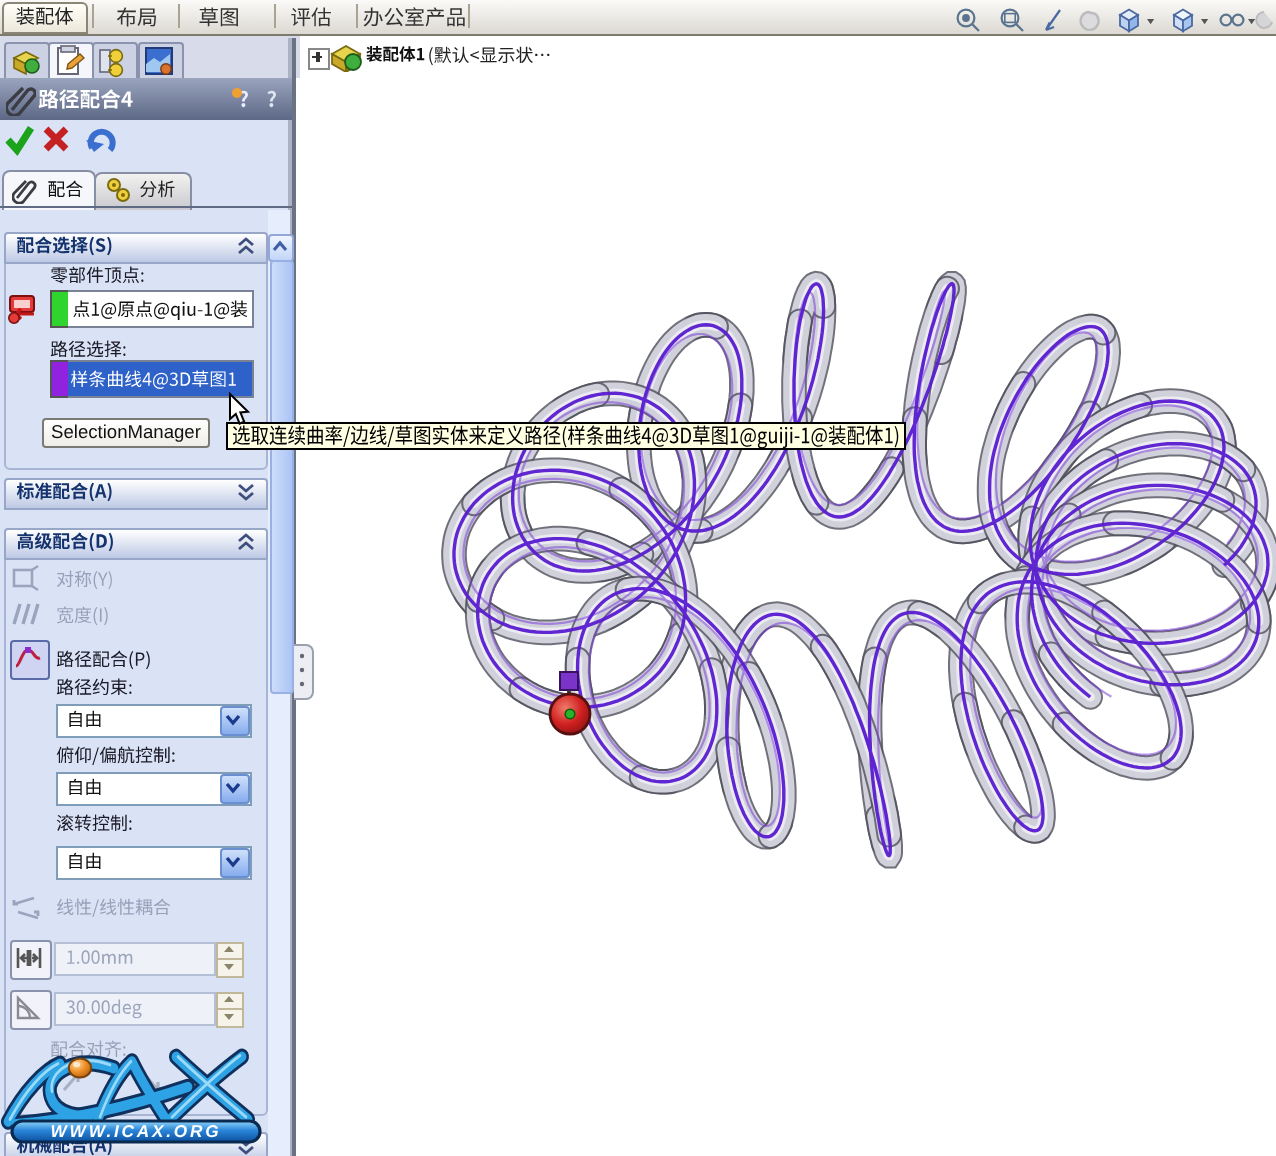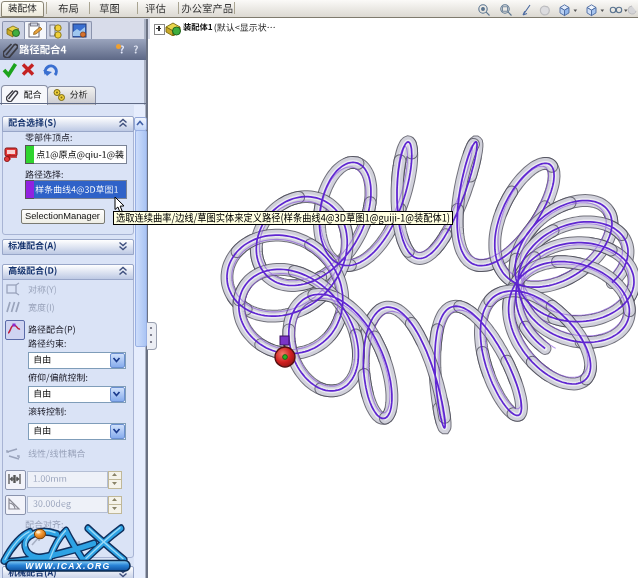--- a/index.html
+++ b/index.html
@@ -452,21 +452,21 @@
     </svg>
     <svg style="position:absolute;left:25px;top:168.1px;overflow:visible" width="40" height="13" viewBox="0 -9.9 40 13.05">
       <path d="M1.4 -6.6H3.1V-5H1.4ZM0.3 -0.4 0.5 0.3C1.4 0.1 2.7 -0.3 3.9 -0.6L3.9 -1.2L2.7 -0.9V-2.5H3.6C3.8 -2.4 3.9 -2.2 4 -2.1C4.1 -2.1 4.3 -2.2 4.5 -2.3V0.7H5.1V0.4H7.4V0.7H8V-2.3L8.3 -2.2C8.4 -2.3 8.6 -2.6 8.8 -2.7C7.9 -3 7.3 -3.5 6.7 -4.1C7.3 -4.7 7.7 -5.5 8 -6.5L7.6 -6.7L7.5 -6.6H5.7C5.8 -6.9 5.9 -7.1 6 -7.4L5.4 -7.6C5 -6.5 4.4 -5.5 3.7 -4.8V-7.2H0.8V-4.4H2.1V-0.8L1.4 -0.6V-3.6H0.8V-0.5ZM5.1 -0.2V-2H7.4V-0.2ZM7.2 -6C6.9 -5.5 6.6 -5 6.3 -4.5C5.9 -5 5.6 -5.4 5.4 -5.9L5.4 -6ZM4.9 -2.5C5.4 -2.8 5.9 -3.2 6.3 -3.6C6.7 -3.2 7.1 -2.9 7.6 -2.5ZM5.8 -4.1C5.2 -3.5 4.5 -3 3.8 -2.7V-3.1H2.7V-4.4H3.7V-4.7C3.9 -4.6 4.1 -4.4 4.2 -4.3C4.5 -4.6 4.8 -4.9 5 -5.3C5.2 -4.9 5.5 -4.5 5.8 -4.1Z M11.3 -7.5C10.9 -6.9 10.1 -6.2 9.4 -5.7C9.6 -5.6 9.7 -5.3 9.8 -5.1C10.6 -5.7 11.4 -6.5 12 -7.3ZM12.5 -7.1V-6.5H15.9C15 -5.3 13.3 -4.3 11.8 -3.8C12 -3.7 12.1 -3.4 12.2 -3.2C13.1 -3.6 14 -4 14.8 -4.6C15.7 -4.2 16.7 -3.7 17.2 -3.3L17.6 -3.9C17.1 -4.2 16.2 -4.6 15.4 -5C16 -5.5 16.6 -6.1 17 -6.8L16.5 -7.1L16.4 -7.1ZM12.5 -3V-2.4H14.4V-0.2H11.9V0.5H17.6V-0.2H15.1V-2.4H17.1V-3ZM11.5 -5.6C11 -4.6 10.1 -3.7 9.3 -3.1C9.4 -2.9 9.6 -2.6 9.7 -2.5C10 -2.7 10.3 -3 10.6 -3.4V0.7H11.3V-4.2C11.6 -4.5 11.9 -4.9 12.1 -5.3Z M18.5 -6.9C19.1 -6.4 19.7 -5.8 19.9 -5.4L20.5 -5.8C20.2 -6.2 19.6 -6.8 19.1 -7.3ZM22 -7.3C21.8 -6.5 21.4 -5.7 20.9 -5.2C21.1 -5.1 21.4 -4.9 21.5 -4.8C21.7 -5.1 21.9 -5.4 22.1 -5.7H23.4V-4.4H20.9V-3.8H22.5C22.4 -2.6 22 -1.8 20.6 -1.3C20.8 -1.2 21 -0.9 21.1 -0.7C22.6 -1.3 23 -2.4 23.2 -3.8H24.1V-1.7C24.1 -1 24.3 -0.8 24.9 -0.8C25.1 -0.8 25.7 -0.8 25.8 -0.8C26.4 -0.8 26.6 -1.1 26.6 -2.3C26.4 -2.3 26.2 -2.4 26 -2.5C26 -1.6 26 -1.5 25.7 -1.5C25.6 -1.5 25.1 -1.5 25 -1.5C24.8 -1.5 24.8 -1.5 24.8 -1.7V-3.8H26.6V-4.4H24.1V-5.7H26.2V-6.3H24.1V-7.5H23.4V-6.3H22.4C22.5 -6.6 22.6 -6.9 22.7 -7.2ZM20.3 -4.1H18.5V-3.5H19.6V-0.7C19.2 -0.6 18.8 -0.2 18.4 0.1L18.9 0.7C19.4 0.2 19.9 -0.3 20.2 -0.3C20.4 -0.3 20.7 -0 21 0.2C21.6 0.5 22.4 0.6 23.4 0.6C24.3 0.6 25.8 0.6 26.5 0.5C26.5 0.3 26.6 -0 26.7 -0.2C25.8 -0.1 24.4 -0 23.4 -0C22.5 -0 21.7 -0.1 21.1 -0.4C20.7 -0.7 20.5 -0.9 20.3 -0.9Z M28.6 -7.6V-5.8H27.4V-5.1H28.6V-3.2C28.1 -3.1 27.7 -2.9 27.3 -2.8L27.5 -2.2L28.6 -2.5V-0.1C28.6 0 28.5 0 28.4 0.1C28.3 0.1 28 0.1 27.6 0C27.7 0.2 27.8 0.5 27.8 0.7C28.4 0.7 28.7 0.7 28.9 0.6C29.2 0.4 29.2 0.3 29.2 -0.1V-2.7L30.3 -3.1L30.2 -3.7L29.2 -3.4V-5.1H30.3V-5.8H29.2V-7.6ZM34.2 -6.5C33.9 -6 33.5 -5.6 33 -5.2C32.5 -5.6 32.1 -6 31.8 -6.5ZM30.6 -7.1V-6.5H31.1C31.5 -5.9 31.9 -5.3 32.4 -4.9C31.7 -4.5 30.9 -4.2 30.2 -4C30.3 -3.8 30.5 -3.6 30.5 -3.4C31.4 -3.7 32.2 -4 32.9 -4.5C33.6 -4 34.5 -3.6 35.4 -3.4C35.4 -3.6 35.6 -3.8 35.8 -4C34.9 -4.2 34.1 -4.5 33.5 -4.9C34.2 -5.4 34.8 -6.1 35.2 -6.9L34.8 -7.1L34.7 -7.1ZM32.6 -3.7V-2.9H30.8V-2.3H32.6V-1.4H30.3V-0.8H32.6V0.7H33.3V-0.8H35.6V-1.4H33.3V-2.3H35V-2.9H33.3V-3.7Z M37.3 -3.5C37.6 -3.5 37.8 -3.8 37.8 -4.1C37.8 -4.5 37.6 -4.8 37.3 -4.8C36.9 -4.8 36.7 -4.5 36.7 -4.1C36.7 -3.8 36.9 -3.5 37.3 -3.5ZM37.3 0.1C37.6 0.1 37.8 -0.1 37.8 -0.5C37.8 -0.9 37.6 -1.1 37.3 -1.1C36.9 -1.1 36.7 -0.9 36.7 -0.5C36.7 -0.1 36.9 0.1 37.3 0.1Z" fill="#1c1c28"></path>
     </svg>
     <div class="abs" style="left:25px;top:180px;width:8px;height:17px;background:#9122e0;border:1px solid #555"></div>
     <div class="abs" style="left:34px;top:180px;width:92px;height:17px;background:#2f62c8;border:1px solid #7a8396;border-left:0"></div>
     <svg style="position:absolute;left:35px;top:182.6px;overflow:visible" width="85" height="13" viewBox="0 -9.9 85 13.05">
       <path d="M4 -7.3C4.3 -6.8 4.6 -6.2 4.7 -5.8L5.4 -6.1C5.2 -6.5 4.9 -7.1 4.6 -7.5ZM7.4 -7.6C7.2 -7.1 6.9 -6.3 6.6 -5.8H3.6V-5.2H5.6V-4H3.9V-3.3H5.6V-2.1H3.2V-1.4H5.6V0.7H6.3V-1.4H8.5V-2.1H6.3V-3.3H8.1V-4H6.3V-5.2H8.4V-5.8H7.3C7.5 -6.3 7.8 -6.8 8.1 -7.4ZM1.6 -7.6V-5.8H0.5V-5.2H1.6C1.4 -4 0.8 -2.5 0.3 -1.8C0.4 -1.6 0.6 -1.3 0.6 -1.1C1 -1.7 1.4 -2.5 1.6 -3.4V0.7H2.3V-4C2.5 -3.5 2.8 -3 2.9 -2.7L3.4 -3.2C3.2 -3.4 2.5 -4.5 2.3 -4.8V-5.2H3.2V-5.8H2.3V-7.6Z M11.7 -1.6C11.3 -1.1 10.5 -0.4 9.9 -0.1C10 0 10.2 0.2 10.3 0.4C10.9 -0 11.8 -0.8 12.2 -1.4ZM14.7 -1.3C15.3 -0.8 16 -0.1 16.4 0.4L16.9 0C16.5 -0.4 15.8 -1.2 15.1 -1.7ZM15 -6.1C14.6 -5.7 14.1 -5.3 13.5 -4.9C13 -5.3 12.5 -5.7 12.1 -6.1L12.1 -6.1ZM12.4 -7.6C11.9 -6.8 11 -5.8 9.7 -5.2C9.8 -5.1 10 -4.8 10.2 -4.7C10.7 -5 11.2 -5.3 11.6 -5.7C12 -5.3 12.4 -4.9 12.9 -4.6C11.8 -4.1 10.5 -3.8 9.3 -3.6C9.4 -3.4 9.6 -3.2 9.6 -3C11 -3.2 12.3 -3.6 13.5 -4.2C14.6 -3.6 15.9 -3.2 17.3 -3.1C17.4 -3.2 17.5 -3.5 17.7 -3.7C16.4 -3.8 15.2 -4.1 14.2 -4.6C14.9 -5.1 15.6 -5.7 16 -6.5L15.6 -6.8L15.5 -6.7H12.6C12.8 -7 13 -7.2 13.1 -7.4ZM13.1 -3.5V-2.6H10.3V-2H13.1V-0C13.1 0.1 13.1 0.1 13 0.1C12.9 0.1 12.6 0.1 12.2 0.1C12.3 0.3 12.4 0.5 12.4 0.7C12.9 0.7 13.3 0.7 13.5 0.6C13.8 0.5 13.8 0.3 13.8 -0V-2H16.7V-2.6H13.8V-3.5Z M23.2 -7.5V-5.8H21.7V-7.5H21V-5.8H18.9V0.7H19.5V0.1H25.5V0.7H26.2V-5.8H23.9V-7.5ZM19.5 -0.5V-2.5H21V-0.5ZM25.5 -0.5H23.9V-2.5H25.5ZM21.7 -0.5V-2.5H23.2V-0.5ZM19.5 -3.1V-5.1H21V-3.1ZM25.5 -3.1H23.9V-5.1H25.5ZM21.7 -3.1V-5.1H23.2V-3.1Z M27.5 -0.5 27.6 0.2C28.5 -0.1 29.5 -0.4 30.6 -0.7L30.5 -1.3C29.4 -1 28.2 -0.7 27.5 -0.5ZM33.3 -7C33.8 -6.8 34.4 -6.5 34.6 -6.2L35 -6.6C34.7 -6.9 34.2 -7.2 33.7 -7.4ZM27.6 -3.8C27.8 -3.9 28 -3.9 29.1 -4.1C28.7 -3.5 28.3 -3 28.2 -2.9C27.9 -2.5 27.7 -2.3 27.5 -2.3C27.6 -2.1 27.7 -1.8 27.7 -1.6C27.9 -1.7 28.2 -1.8 30.5 -2.3C30.4 -2.4 30.4 -2.7 30.5 -2.9L28.7 -2.5C29.3 -3.3 30 -4.3 30.6 -5.3L30 -5.7C29.9 -5.3 29.7 -5 29.5 -4.7L28.3 -4.6C28.9 -5.3 29.4 -6.3 29.8 -7.2L29.2 -7.5C28.8 -6.5 28.1 -5.3 27.9 -5C27.7 -4.7 27.6 -4.5 27.4 -4.4C27.5 -4.3 27.6 -3.9 27.6 -3.8ZM35 -3.1C34.6 -2.6 34.1 -2.1 33.6 -1.6C33.4 -2.1 33.3 -2.7 33.2 -3.3L35.5 -3.7L35.4 -4.3L33.1 -3.9C33.1 -4.3 33 -4.7 33 -5.1L35.2 -5.4L35.1 -6L33 -5.7C32.9 -6.3 32.9 -6.9 32.9 -7.6H32.3C32.3 -6.9 32.3 -6.2 32.3 -5.6L30.9 -5.4L31 -4.8L32.4 -5C32.4 -4.6 32.4 -4.2 32.5 -3.8L30.7 -3.5L30.8 -2.9L32.6 -3.2C32.7 -2.4 32.8 -1.8 33 -1.2C32.2 -0.7 31.3 -0.3 30.4 0C30.6 0.2 30.8 0.4 30.9 0.6C31.7 0.3 32.5 -0.1 33.2 -0.6C33.6 0.2 34.1 0.7 34.7 0.7C35.3 0.7 35.5 0.4 35.7 -0.6C35.5 -0.7 35.3 -0.8 35.2 -1C35.1 -0.2 35 0 34.8 0C34.4 0 34.1 -0.3 33.8 -1C34.5 -1.5 35.1 -2.2 35.5 -2.9Z M39.1 0H39.8V-1.8H40.7V-2.5H39.8V-6.6H38.9L36.2 -2.4V-1.8H39.1ZM39.1 -2.5H37L38.5 -4.7C38.7 -5 38.9 -5.4 39.1 -5.7H39.1C39.1 -5.4 39.1 -4.8 39.1 -4.5Z M45 1.6C45.7 1.6 46.4 1.4 47 1L46.7 0.6C46.3 0.8 45.7 1 45.1 1C43.4 1 42.1 -0.1 42.1 -2.1C42.1 -4.4 43.8 -5.9 45.6 -5.9C47.5 -5.9 48.4 -4.8 48.4 -3.1C48.4 -1.8 47.7 -1.1 47.1 -1.1C46.5 -1.1 46.3 -1.4 46.5 -2.2L46.9 -4.2H46.4L46.3 -3.8H46.2C46 -4.2 45.8 -4.3 45.4 -4.3C44.3 -4.3 43.5 -3.1 43.5 -2C43.5 -1.1 44 -0.6 44.7 -0.6C45.2 -0.6 45.6 -0.9 45.9 -1.3H46C46 -0.7 46.4 -0.5 47 -0.5C47.9 -0.5 49 -1.4 49 -3.2C49 -5.1 47.7 -6.5 45.7 -6.5C43.5 -6.5 41.5 -4.7 41.5 -2C41.5 0.3 43.1 1.6 45 1.6ZM44.9 -1.1C44.5 -1.1 44.2 -1.4 44.2 -2C44.2 -2.8 44.6 -3.8 45.4 -3.8C45.7 -3.8 45.9 -3.6 46.1 -3.3L45.8 -1.7C45.4 -1.3 45.1 -1.1 44.9 -1.1Z M51.9 0.1C53.1 0.1 54 -0.6 54 -1.8C54 -2.7 53.4 -3.2 52.6 -3.4V-3.5C53.3 -3.7 53.8 -4.3 53.8 -5.1C53.8 -6.1 53 -6.7 51.8 -6.7C51.1 -6.7 50.5 -6.4 50 -5.9L50.5 -5.4C50.8 -5.8 51.3 -6 51.8 -6C52.5 -6 52.9 -5.6 52.9 -5C52.9 -4.3 52.5 -3.7 51.1 -3.7V-3.1C52.6 -3.1 53.2 -2.6 53.2 -1.8C53.2 -1 52.6 -0.6 51.8 -0.6C51.1 -0.6 50.6 -0.9 50.2 -1.3L49.8 -0.8C50.2 -0.3 50.9 0.1 51.9 0.1Z M55.4 0H57.1C59.1 0 60.2 -1.2 60.2 -3.3C60.2 -5.4 59.1 -6.6 57.1 -6.6H55.4ZM56.2 -0.7V-5.9H57C58.5 -5.9 59.3 -5 59.3 -3.3C59.3 -1.7 58.5 -0.7 57 -0.7Z M62.9 -3.6H67.5V-2.8H62.9ZM62.9 -4.9H67.5V-4.1H62.9ZM62.2 -5.4V-2.3H64.8V-1.4H61.2V-0.8H64.8V0.7H65.5V-0.8H69.2V-1.4H65.5V-2.3H68.2V-5.4ZM61.3 -6.9V-6.3H63.3V-5.6H64V-6.3H66.4V-5.6H67.1V-6.3H69.2V-6.9H67.1V-7.6H66.4V-6.9H64V-7.6H63.3V-6.9Z M73.1 -2.5C73.8 -2.4 74.7 -2 75.2 -1.8L75.5 -2.2C75 -2.5 74.1 -2.8 73.4 -2.9ZM72.2 -1.4C73.4 -1.2 75 -0.9 75.8 -0.5L76.1 -1.1C75.3 -1.3 73.7 -1.7 72.5 -1.8ZM70.5 -7.2V0.7H71.1V0.3H77.3V0.7H77.9V-7.2ZM71.1 -0.3V-6.6H77.3V-0.3ZM73.4 -6.4C73 -5.6 72.2 -4.9 71.4 -4.5C71.6 -4.4 71.8 -4.2 71.9 -4.1C72.2 -4.2 72.5 -4.5 72.7 -4.7C73 -4.4 73.3 -4.1 73.7 -3.9C72.9 -3.5 72.1 -3.3 71.3 -3.1C71.4 -3 71.5 -2.7 71.6 -2.6C72.5 -2.8 73.4 -3.1 74.3 -3.6C75 -3.2 75.9 -2.9 76.7 -2.7C76.8 -2.8 77 -3.1 77.1 -3.2C76.3 -3.3 75.5 -3.6 74.8 -3.9C75.5 -4.3 76.1 -4.8 76.4 -5.5L76 -5.7L76 -5.7H73.6C73.8 -5.8 73.9 -6 74 -6.2ZM73.1 -5.1 73.2 -5.1H75.5C75.2 -4.8 74.7 -4.5 74.2 -4.2C73.8 -4.4 73.4 -4.7 73.1 -5.1Z M79.5 0H83.1V-0.7H81.8V-6.6H81.2C80.8 -6.4 80.4 -6.2 79.8 -6.1V-5.6H81V-0.7H79.5Z" fill="#ffffff"></path>
     </svg>
     <div class="abs" style="left:21px;top:209px;width:82px;height:13px;background:linear-gradient(#ffffff,#efeee6);border:1px solid #7a7a72;border-radius:2px"></div>
-    <div class="abs" style="left:25px;top:209.5px;width:76px;height:12px;font-size:9.3px;color:#111;font-family:'Liberation Sans',sans-serif;line-height:12px">SelectionManager</div>
+    <div class="abs" style="left:25px;top:209.5px;width:76px;height:12px;font-size:9.3px;color:#111;font-family:'Liberation Sans',sans-serif;text-align:center;line-height:12px">SelectionManager</div>
     <div class="abs" style="left:2px;top:239px;width:130px;height:13px;border:1px solid #a8b4d4;border-radius:3px;background:#dae3f6"></div>
     <div class="abs" style="left:2px;top:239px;width:130px;height:14px;background:linear-gradient(#ffffff,#bdc9e4);border:1px solid #98a6c8;border-radius:2px 2px 0 0"></div>
     <svg style="position:absolute;left:7px;top:239.16px;overflow:visible" width="52" height="13" viewBox="0 -10.34 52 13.63">
       <path d="M4.4 -7.4V-6.4H8.5V-7.4ZM7.3 -3C7.7 -2 8 -0.7 8.1 0L9.2 -0.3C9 -1.1 8.6 -2.3 8.2 -3.3ZM4.4 -3.2C4.1 -2.3 3.8 -1.2 3.3 -0.6C3.5 -0.5 4 -0.2 4.2 -0C4.6 -0.7 5.1 -1.9 5.4 -3ZM4 -5.2V-4.1H5.8V-0.5C5.8 -0.4 5.8 -0.4 5.6 -0.4C5.5 -0.4 5.1 -0.3 4.7 -0.4C4.9 -0 5 0.5 5.1 0.8C5.7 0.8 6.2 0.8 6.5 0.6C6.9 0.4 6.9 0.1 6.9 -0.5V-4.1H9.1V-5.2ZM1.6 -8V-6.1H0.3V-5.1H1.4C1.2 -4 0.7 -2.8 0.2 -2.1C0.3 -1.8 0.6 -1.3 0.7 -1C1.1 -1.5 1.4 -2.2 1.6 -3V0.8H2.7V-3.6C3 -3.2 3.3 -2.8 3.4 -2.5L4 -3.4C3.8 -3.6 3 -4.6 2.7 -4.9V-5.1H3.8V-6.1H2.7V-8Z M9.7 -7.2C10.1 -6.4 10.6 -5.4 10.9 -4.8L12 -5.4C11.7 -6 11.2 -6.9 10.7 -7.6ZM9.7 -0.1 10.9 0.4C11.3 -0.5 11.8 -1.7 12.2 -2.8L11.1 -3.3C10.7 -2.1 10.1 -0.9 9.7 -0.1ZM13.7 -3.5H15.4V-2.7H13.7ZM13.7 -4.5V-5.4H15.4V-4.5ZM15 -7.5C15.3 -7.2 15.5 -6.7 15.7 -6.4H14C14.2 -6.8 14.3 -7.2 14.5 -7.7L13.5 -7.9C13 -6.4 12.2 -5 11.2 -4.1C11.4 -3.9 11.8 -3.5 12 -3.3C12.2 -3.5 12.5 -3.8 12.7 -4.1V0.9H13.7V0.2H18.5V-0.8H16.5V-1.7H18.2V-2.7H16.5V-3.5H18.2V-4.5H16.5V-5.4H18.4V-6.4H16.3L16.8 -6.6C16.6 -7 16.3 -7.5 16 -8ZM13.7 -1.7H15.4V-0.8H13.7Z M23.8 -7.6V-6.5H26.5V-4.7H23.9V-0.8C23.9 0.4 24.2 0.7 25.3 0.7C25.5 0.7 26.3 0.7 26.6 0.7C27.6 0.7 27.9 0.2 28 -1.4C27.7 -1.4 27.2 -1.6 26.9 -1.8C26.9 -0.6 26.8 -0.3 26.5 -0.3C26.3 -0.3 25.6 -0.3 25.4 -0.3C25.1 -0.3 25 -0.4 25 -0.8V-3.6H26.5V-3H27.6V-7.6ZM20.2 -1.3H22.4V-0.7H20.2ZM20.2 -2.1V-2.8C20.3 -2.8 20.5 -2.6 20.6 -2.5C21.1 -3 21.2 -3.7 21.2 -4.2V-5H21.5V-3.4C21.5 -2.9 21.6 -2.7 22 -2.7C22.1 -2.7 22.3 -2.7 22.3 -2.7H22.4V-2.1ZM19.2 -7.6V-6.7H20.5V-5.9H19.4V0.8H20.2V0.2H22.4V0.7H23.3V-5.9H22.3V-6.7H23.5V-7.6ZM21.2 -5.9V-6.7H21.6V-5.9ZM20.2 -2.9V-5H20.6V-4.2C20.6 -3.8 20.6 -3.3 20.2 -2.9ZM22 -5H22.4V-3.3L22.4 -3.3C22.4 -3.3 22.3 -3.3 22.2 -3.3C22.2 -3.3 22.1 -3.3 22.1 -3.3C22 -3.3 22 -3.3 22 -3.4Z M33 -8C32 -6.6 30.2 -5.4 28.5 -4.7C28.8 -4.4 29.1 -4 29.3 -3.7C29.7 -3.9 30.1 -4.1 30.6 -4.4V-3.9H35.3V-4.5C35.7 -4.3 36.2 -4 36.6 -3.8C36.8 -4.2 37.1 -4.6 37.4 -4.9C36.1 -5.3 34.9 -6 33.7 -7.1L34 -7.5ZM31.4 -5C32 -5.4 32.5 -5.8 33 -6.3C33.5 -5.8 34.1 -5.3 34.6 -5ZM29.9 -3.1V0.8H31.1V0.4H34.8V0.8H36V-3.1ZM31.1 -0.6V-2.1H34.8V-0.6Z M39.8 1.9 40.7 1.5C39.9 0.2 39.5 -1.4 39.5 -3C39.5 -4.5 39.9 -6.1 40.7 -7.5L39.8 -7.8C38.9 -6.4 38.4 -4.8 38.4 -3C38.4 -1.1 38.9 0.5 39.8 1.9Z M41.1 0H42.5L43 -1.8H45.3L45.7 0H47.2L45 -7H43.3ZM43.3 -2.9 43.5 -3.6C43.7 -4.4 43.9 -5.1 44.1 -5.9H44.2C44.4 -5.2 44.5 -4.4 44.8 -3.6L45 -2.9Z M48.5 1.9C49.4 0.5 49.9 -1.1 49.9 -3C49.9 -4.8 49.4 -6.4 48.5 -7.8L47.7 -7.5C48.5 -6.1 48.8 -4.5 48.8 -3C48.8 -1.4 48.5 0.2 47.7 1.5Z" fill="#15336e"></path>
     </svg>
     <svg class="abs" style="left:118px;top:241px" width="10" height="10" viewBox="0 0 10 10">
       <path d="M1.5 1.5 L5 4.5 L8.5 1.5 M1.5 5.5 L5 8.5 L8.5 5.5" fill="none" stroke="#3e4f7d" stroke-width="1.4"></path>
     </svg>
     <div class="abs" style="left:2px;top:264px;width:130px;height:292px;border:1px solid #a8b4d4;border-radius:3px;background:#dae3f6"></div>
     <div class="abs" style="left:2px;top:264px;width:130px;height:14px;background:linear-gradient(#ffffff,#bdc9e4);border:1px solid #98a6c8;border-radius:2px 2px 0 0"></div>

